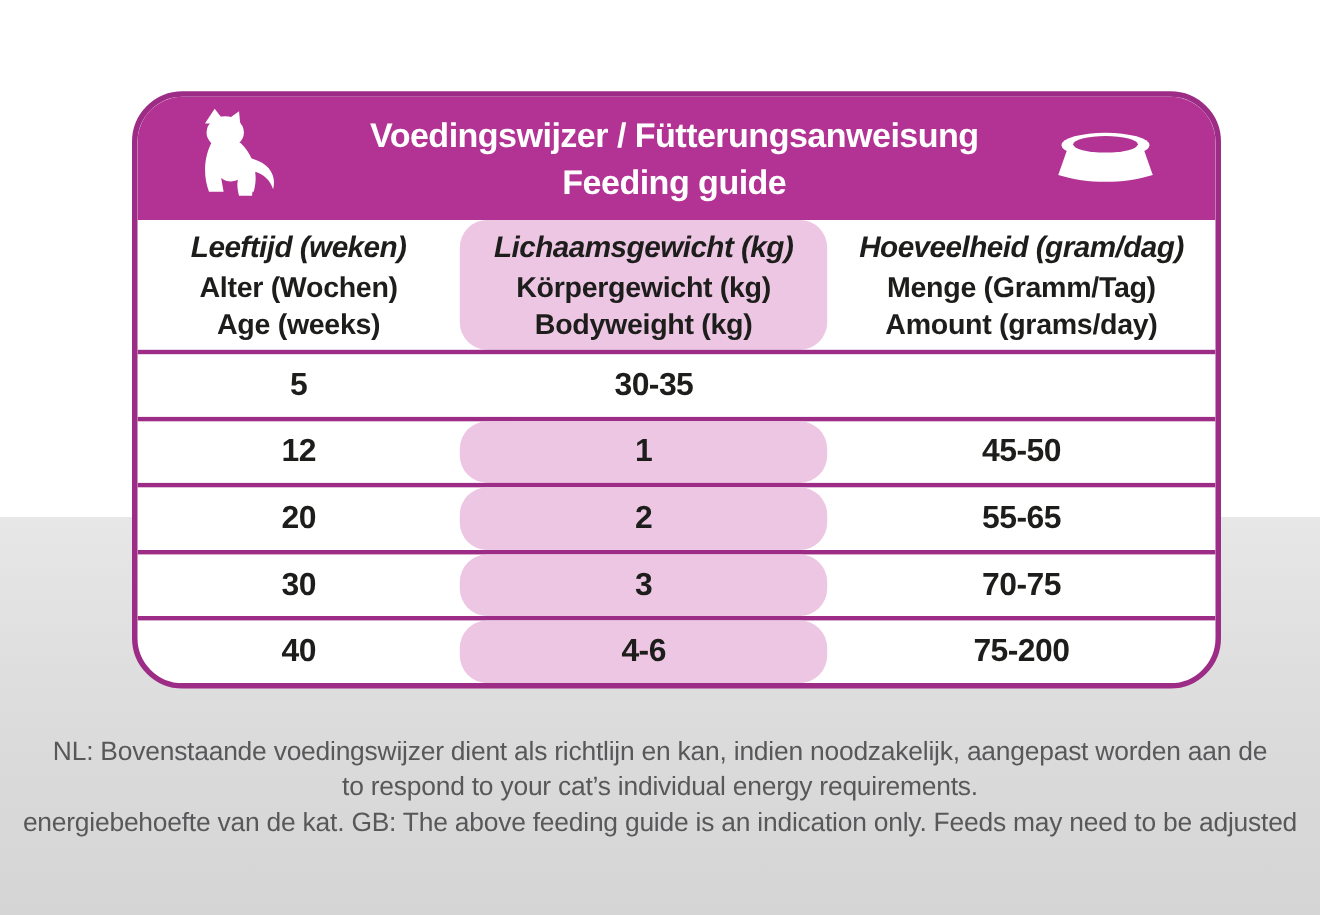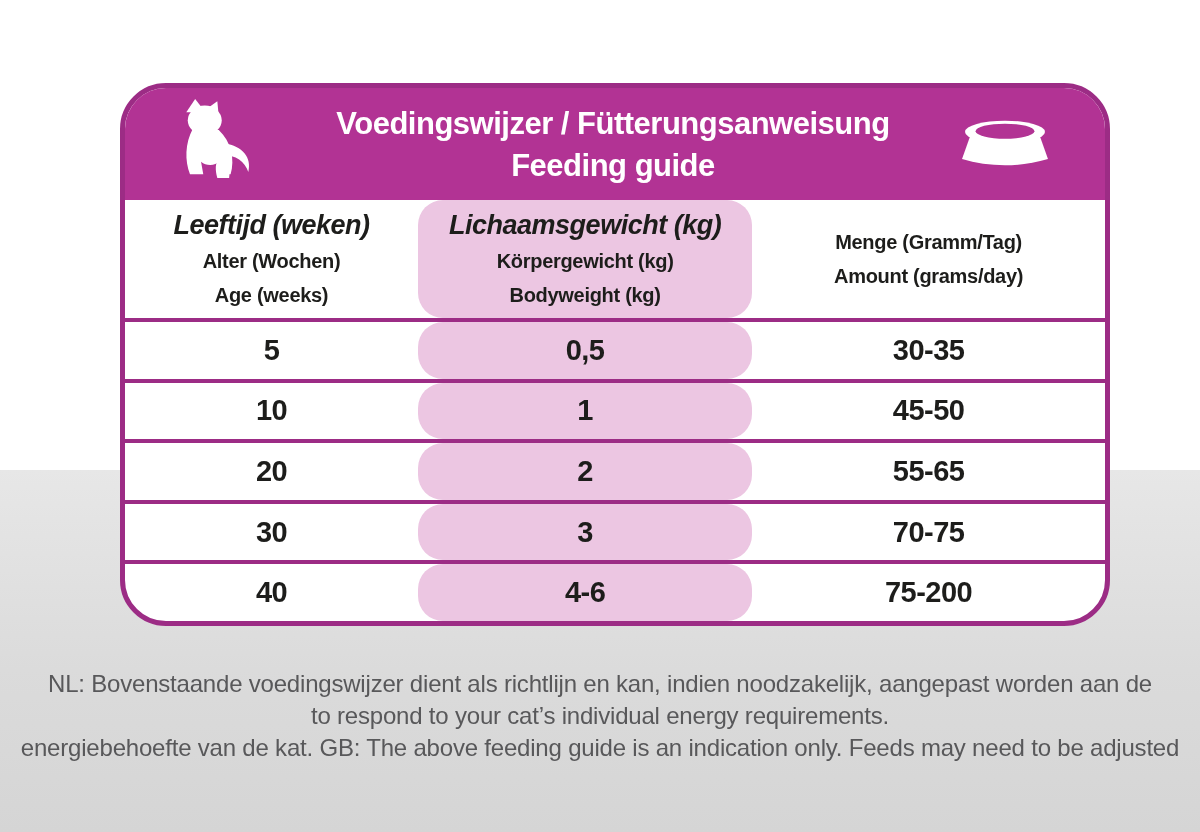--- a/index.html
+++ b/index.html
@@ -29,21 +29,21 @@
   }
   .icon-box{width:100px;flex:0 0 100px;display:flex;align-items:center;justify-content:center;}
   .header-row{display:flex;height:118px;flex:0 0 118px;}
   .col{
     box-sizing:border-box;display:flex;flex-direction:column;justify-content:center;
     text-align:center;font-weight:bold;color:#1d1d1b;
   }
   .w1{width:29.9%}.w2{width:34.1%}.w3{width:36%}
   .pink{background:#ecc6e2;border-radius:25px;}
   .hl1{font-size:27px;line-height:37px;letter-spacing:-0.5px;font-style:italic;}
-  .hl2{font-size:20px;line-height:34px;letter-spacing:-0.3px;}
+  .hl2{font-size:26px;line-height:34px;letter-spacing:-0.3px;}
   .data-row{
     display:flex;flex:1;border-top:4px solid #9c2c85;
   }
   .cell{
     box-sizing:border-box;display:flex;align-items:center;justify-content:center;
     font-size:29px;font-weight:bold;color:#1d1d1b;letter-spacing:-0.5px;
   }
   .footer{
     position:absolute;left:0;top:668px;width:1200px;text-align:center;
     color:#58585a;font-size:24px;line-height:32px;letter-spacing:-0.2px;
@@ -87,32 +87,32 @@
       <div class="hl1">Leeftijd (weken)</div>
       <div class="hl2">Alter (Wochen)</div>
       <div class="hl2">Age (weeks)</div>
     </div>
     <div class="col w2 pink">
       <div class="hl1">Lichaamsgewicht (kg)</div>
       <div class="hl2">Körpergewicht (kg)</div>
       <div class="hl2">Bodyweight (kg)</div>
     </div>
     <div class="col w3">
+      <div class="hl1">Hoeveelheid (gram/dag)</div>
       <div class="hl2">Menge (Gramm/Tag)</div>
       <div class="hl2">Amount (grams/day)</div>
     </div>
   </div>
 
   <div class="data-row">
     <div class="cell w1">5</div>
-    <div class="cell w2 pink">0,5</div>
     <div class="cell w3">30-35</div>
   </div>
   <div class="data-row">
-    <div class="cell w1">10</div>
+    <div class="cell w1">12</div>
     <div class="cell w2 pink">1</div>
     <div class="cell w3">45-50</div>
   </div>
   <div class="data-row">
     <div class="cell w1">20</div>
     <div class="cell w2 pink">2</div>
     <div class="cell w3">55-65</div>
   </div>
   <div class="data-row">
     <div class="cell w1">30</div>

